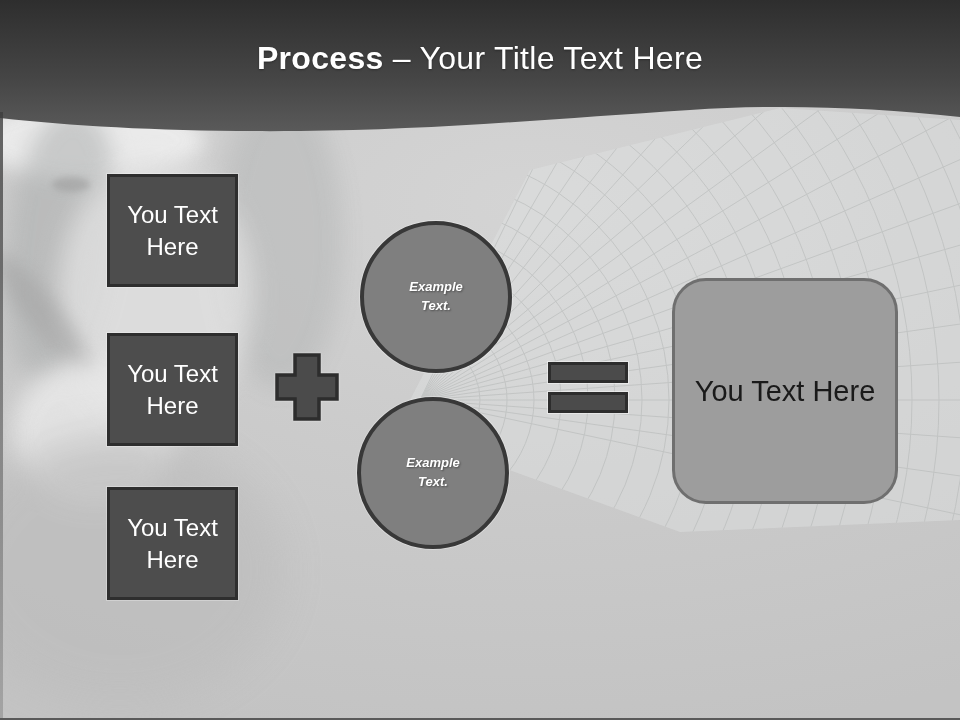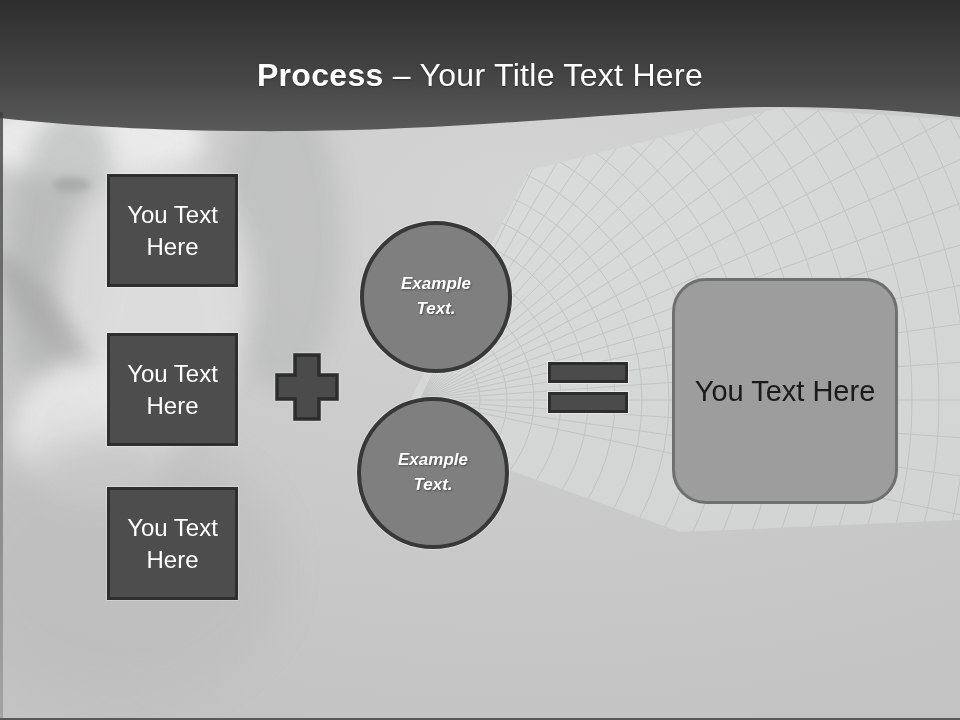--- a/index.html
+++ b/index.html
@@ -34,21 +34,21 @@
   .wing-svg{width:580px;height:460px;opacity:.55;}
   .wing-svg line,.wing-svg circle{stroke:#b3b6b5;stroke-width:1;fill:none;}
 
   
   .header{
     position:absolute;left:0;top:0;width:960px;height:140px;z-index:30;
     background:linear-gradient(180deg,#2e2e2e 0%,#454545 55%,#5d5d5d 100%);
     clip-path:path("M0,0 L960,0 L960,117 C870,107 780,104 690,110 C550,119 430,130 300,131 C180,132 80,127 0,118 Z");
   }
   .title{
-    position:absolute;left:0;top:57px;width:960px;z-index:40;
+    position:absolute;left:0;top:40px;width:960px;z-index:40;
     text-align:center;color:#ffffff;font-size:32px;letter-spacing:.3px;
     text-shadow:0 1px 2px rgba(0,0,0,.35);
   }
   .title .t-bold{font-weight:bold;}
 
   
   .step-box{
     position:absolute;left:107px;width:131px;height:113px;box-sizing:border-box;z-index:50;
     background:#4d4d4d;border:3px solid #2e2e2e;
     box-shadow:0 0 0 1px rgba(255,255,255,.28);
@@ -60,21 +60,21 @@
 
   
   .plus-svg{position:absolute;left:274px;top:352px;z-index:50;filter:drop-shadow(0 0 1px rgba(255,255,255,.55));}
 
   
   .ex-circle{
     position:absolute;width:152px;height:152px;border-radius:50%;box-sizing:border-box;z-index:50;
     background:#7f7f7f;border:4px solid #383838;
     box-shadow:0 0 0 1px rgba(255,255,255,.3);
     display:flex;align-items:center;justify-content:center;text-align:center;
-    color:#ffffff;font-size:17px;font-weight:bold;font-style:italic;line-height:1.45;
+    color:#ffffff;font-size:13px;font-weight:bold;font-style:italic;line-height:1.45;
     text-shadow:1px 1px 2px rgba(0,0,0,.4);
   }
   .ex-circle span{display:block;width:82px;}
   .circle1{left:360px;top:221px;} .circle2{left:357px;top:397px;}
 
   
   .equals{position:absolute;left:548px;top:362px;z-index:50;}
   .eq-bar{
     width:80px;height:21px;box-sizing:border-box;
     background:#4b4b4b;border:3px solid #2d2d2d;

